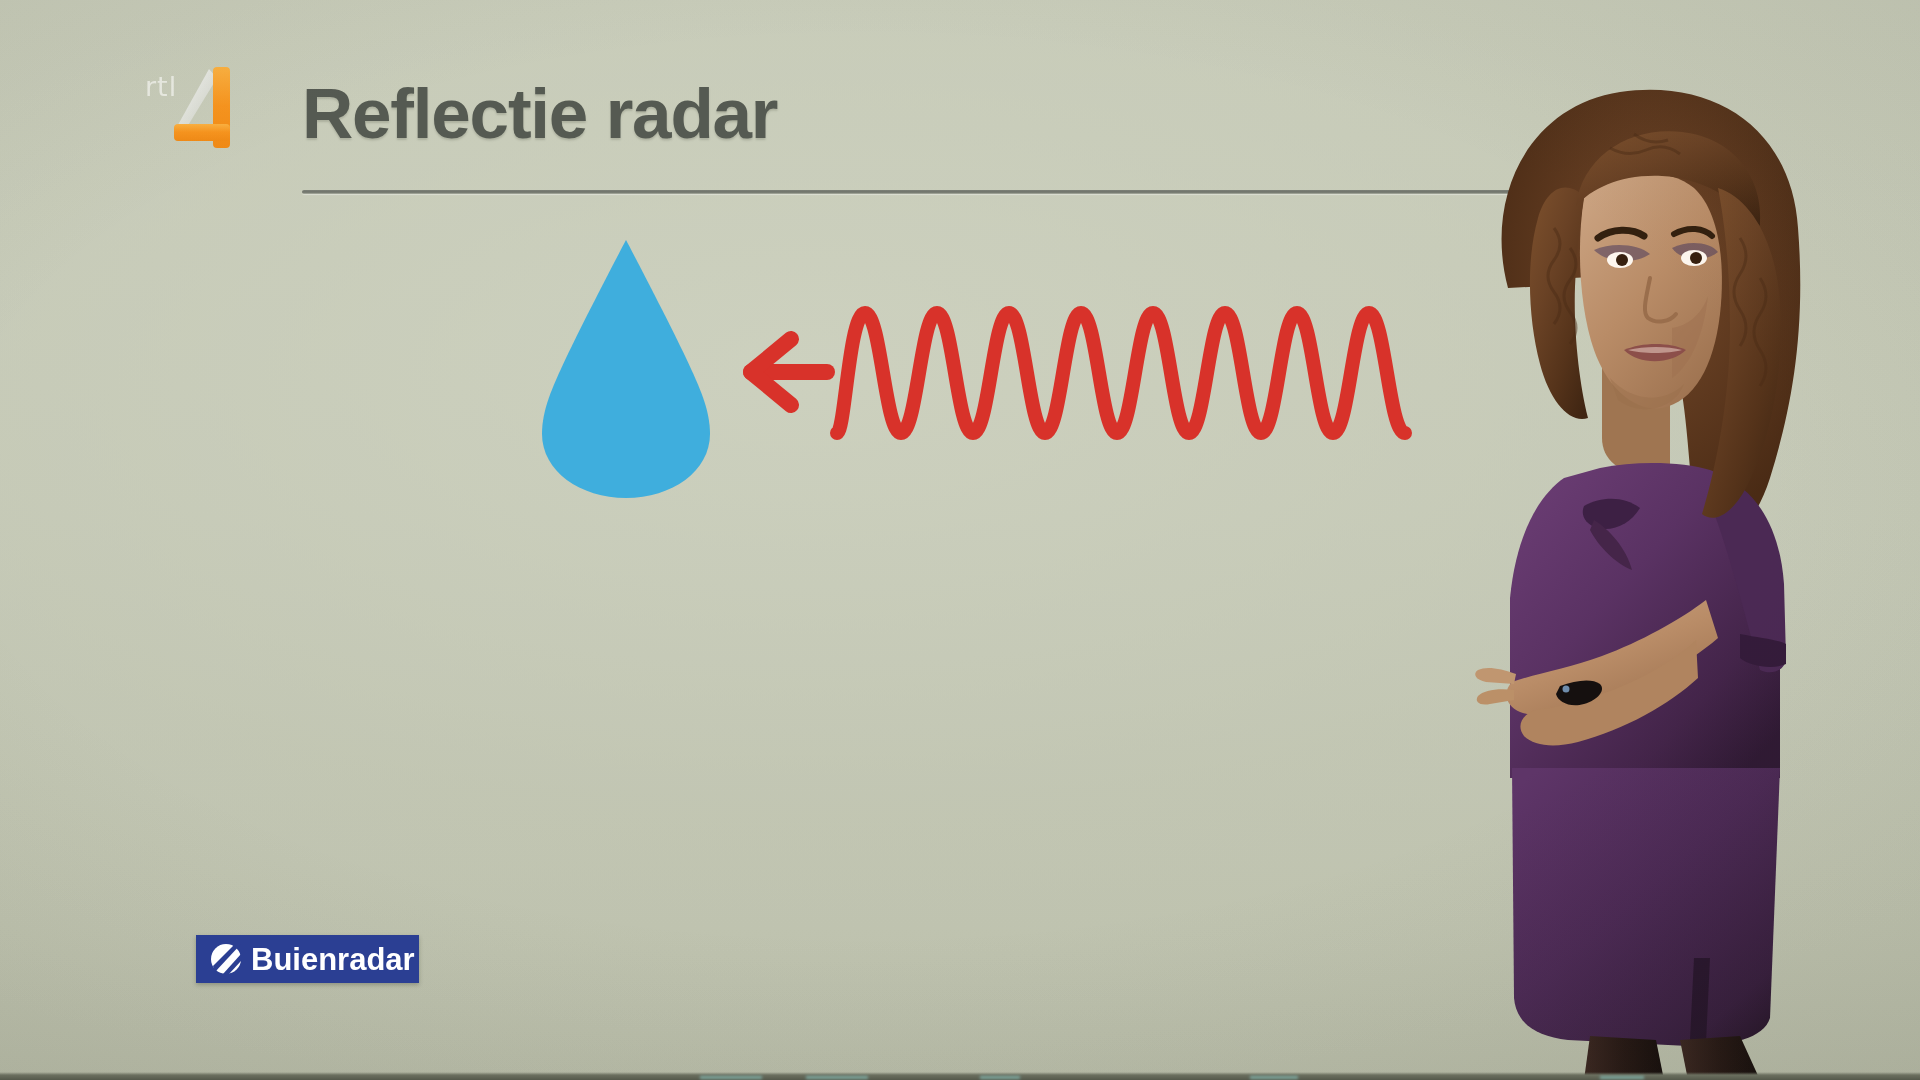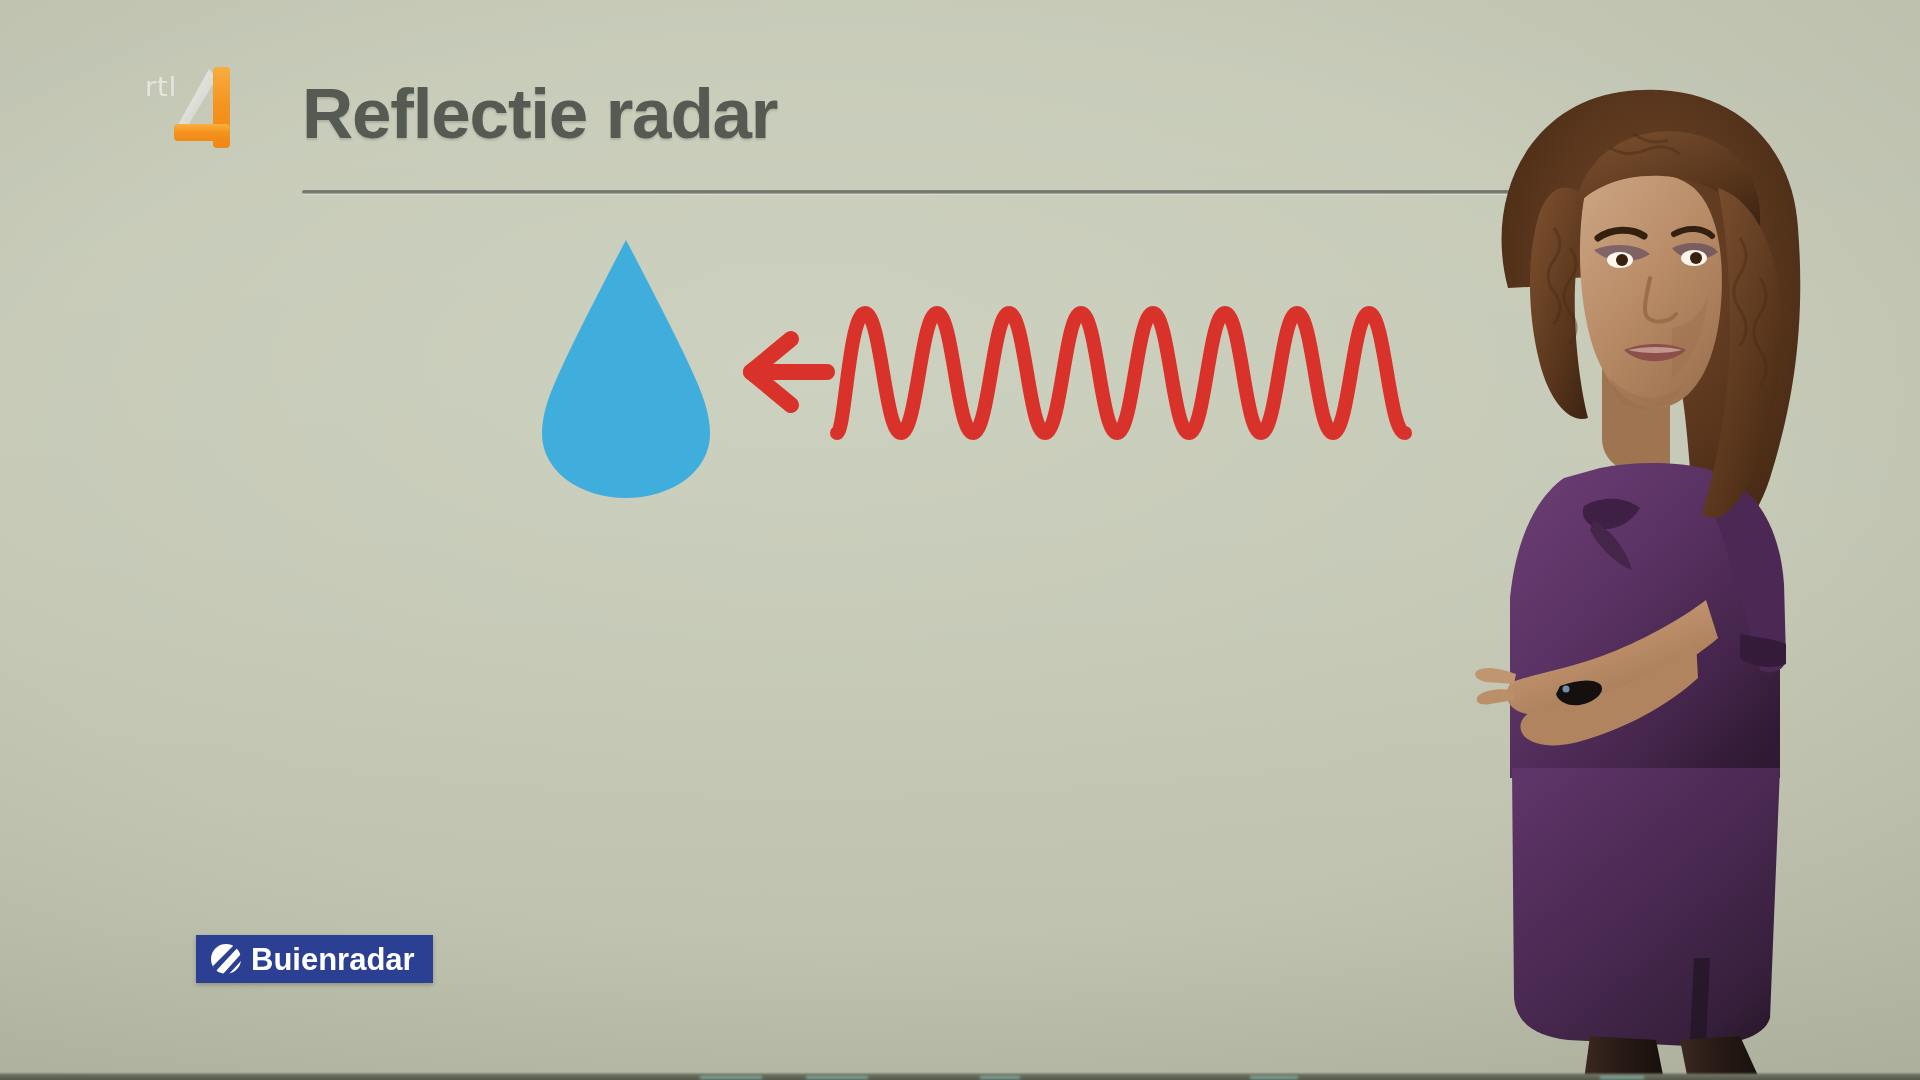--- a/index.html
+++ b/index.html
@@ -110,21 +110,21 @@
 
   
   .buienradar {
     position: absolute;
     left: 196px;
     top: 935px;
     height: 48px;
     background: #2b3f93;
     display: flex;
     align-items: center;
-    padding: 0 18px 0 13px;
+    padding: 0 4px 0 13px;
     box-shadow: 0 2px 4px rgba(40,45,30,0.28);
   }
   .br-icon { width: 34px; height: 34px; flex: 0 0 auto; margin-right: 8px; }
   .br-text {
     color: #ffffff;
     font-size: 31px;
     font-weight: 700;
     letter-spacing: 0px;
     line-height: 1;
     font-family: "Liberation Sans", sans-serif;

